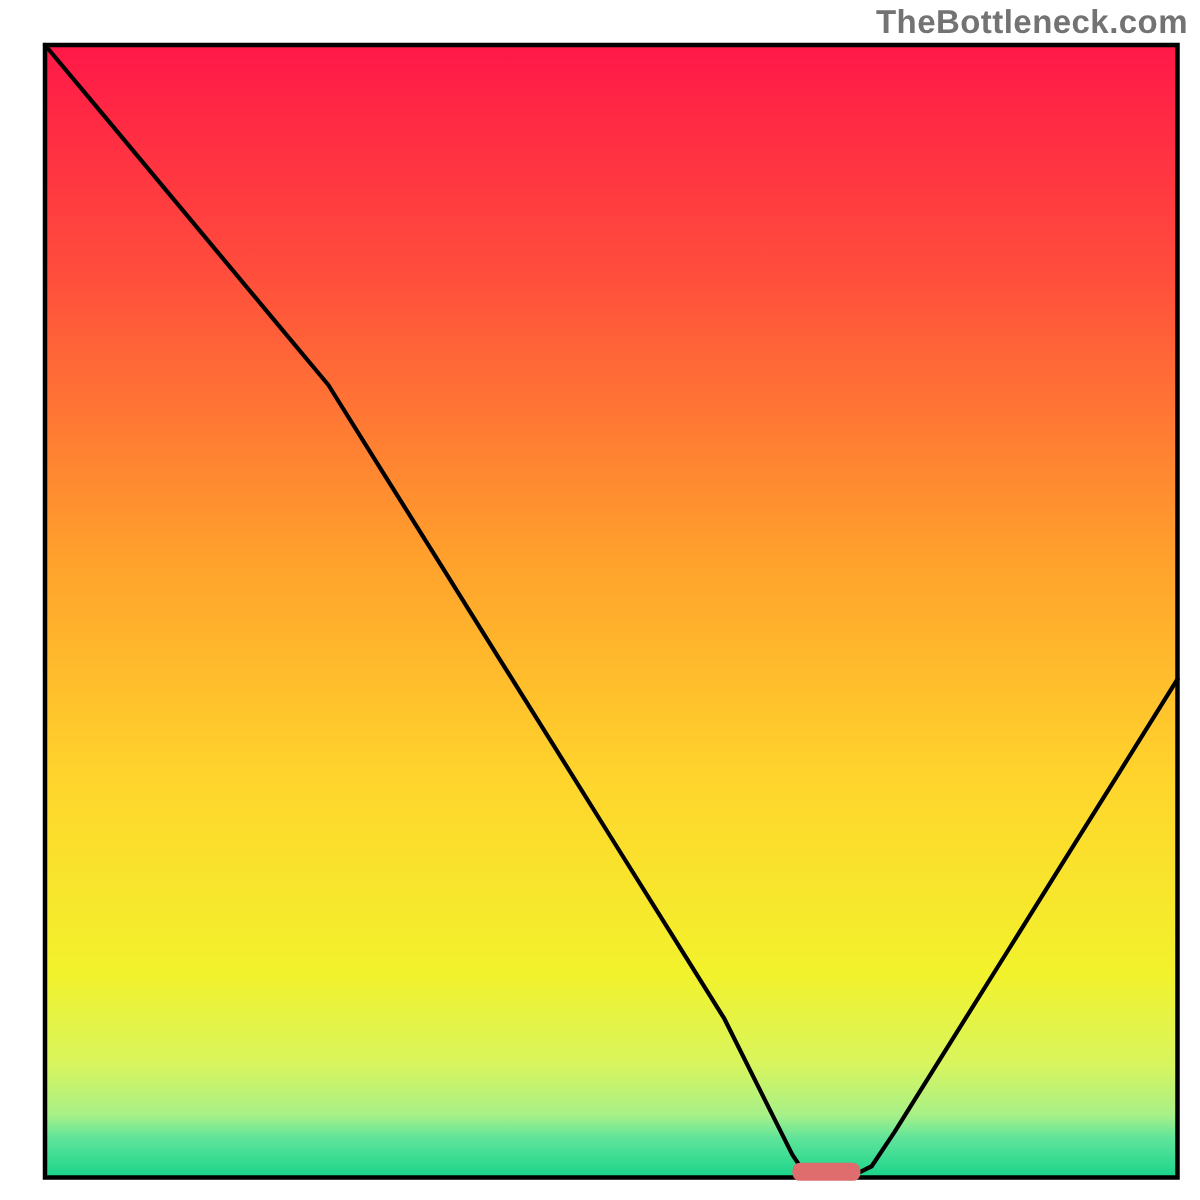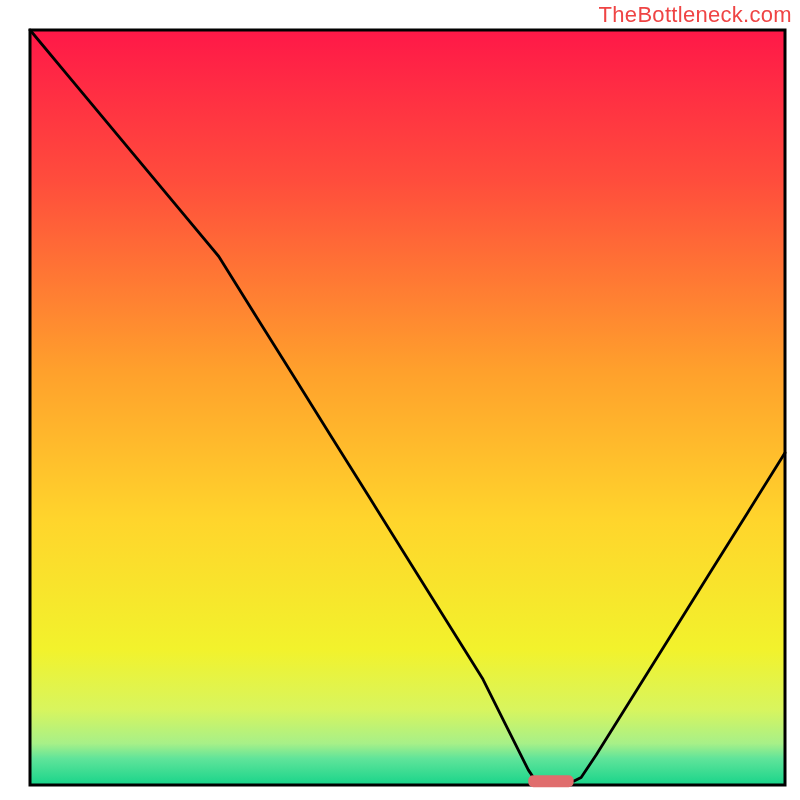--- a/index.html
+++ b/index.html
@@ -14,22 +14,22 @@
     position: relative;
     width: 800px;
     height: 800px;
     background: #ffffff;
   }
   .watermark {
     position: absolute;
     top: 2px;
     right: 8px;
     font-size: 22px;
-    font-weight: 400;
-    color: #ef4444;
+    font-weight: 700;
+    color: #737373;
     letter-spacing: 0.3px;
     z-index: 20;
   }
   svg.chart {
     position: absolute;
     top: 0;
     left: 0;
     width: 800px;
     height: 800px;
     display: block;

